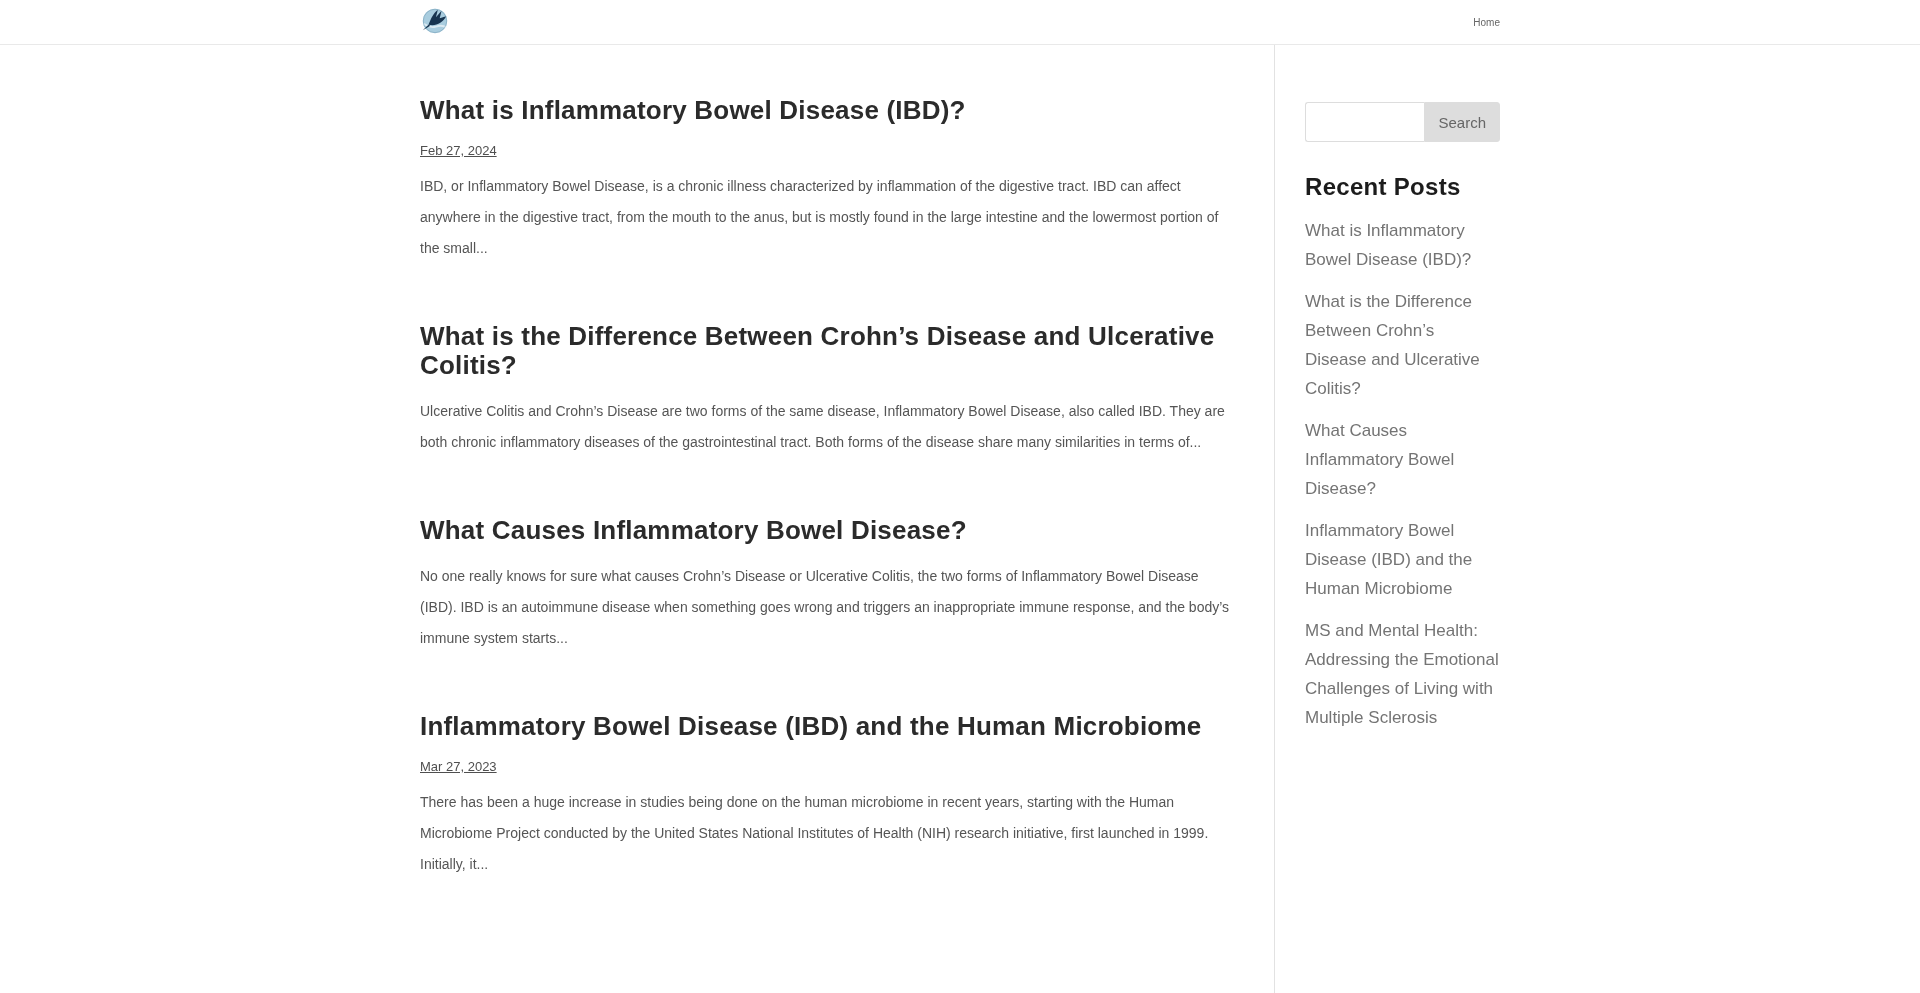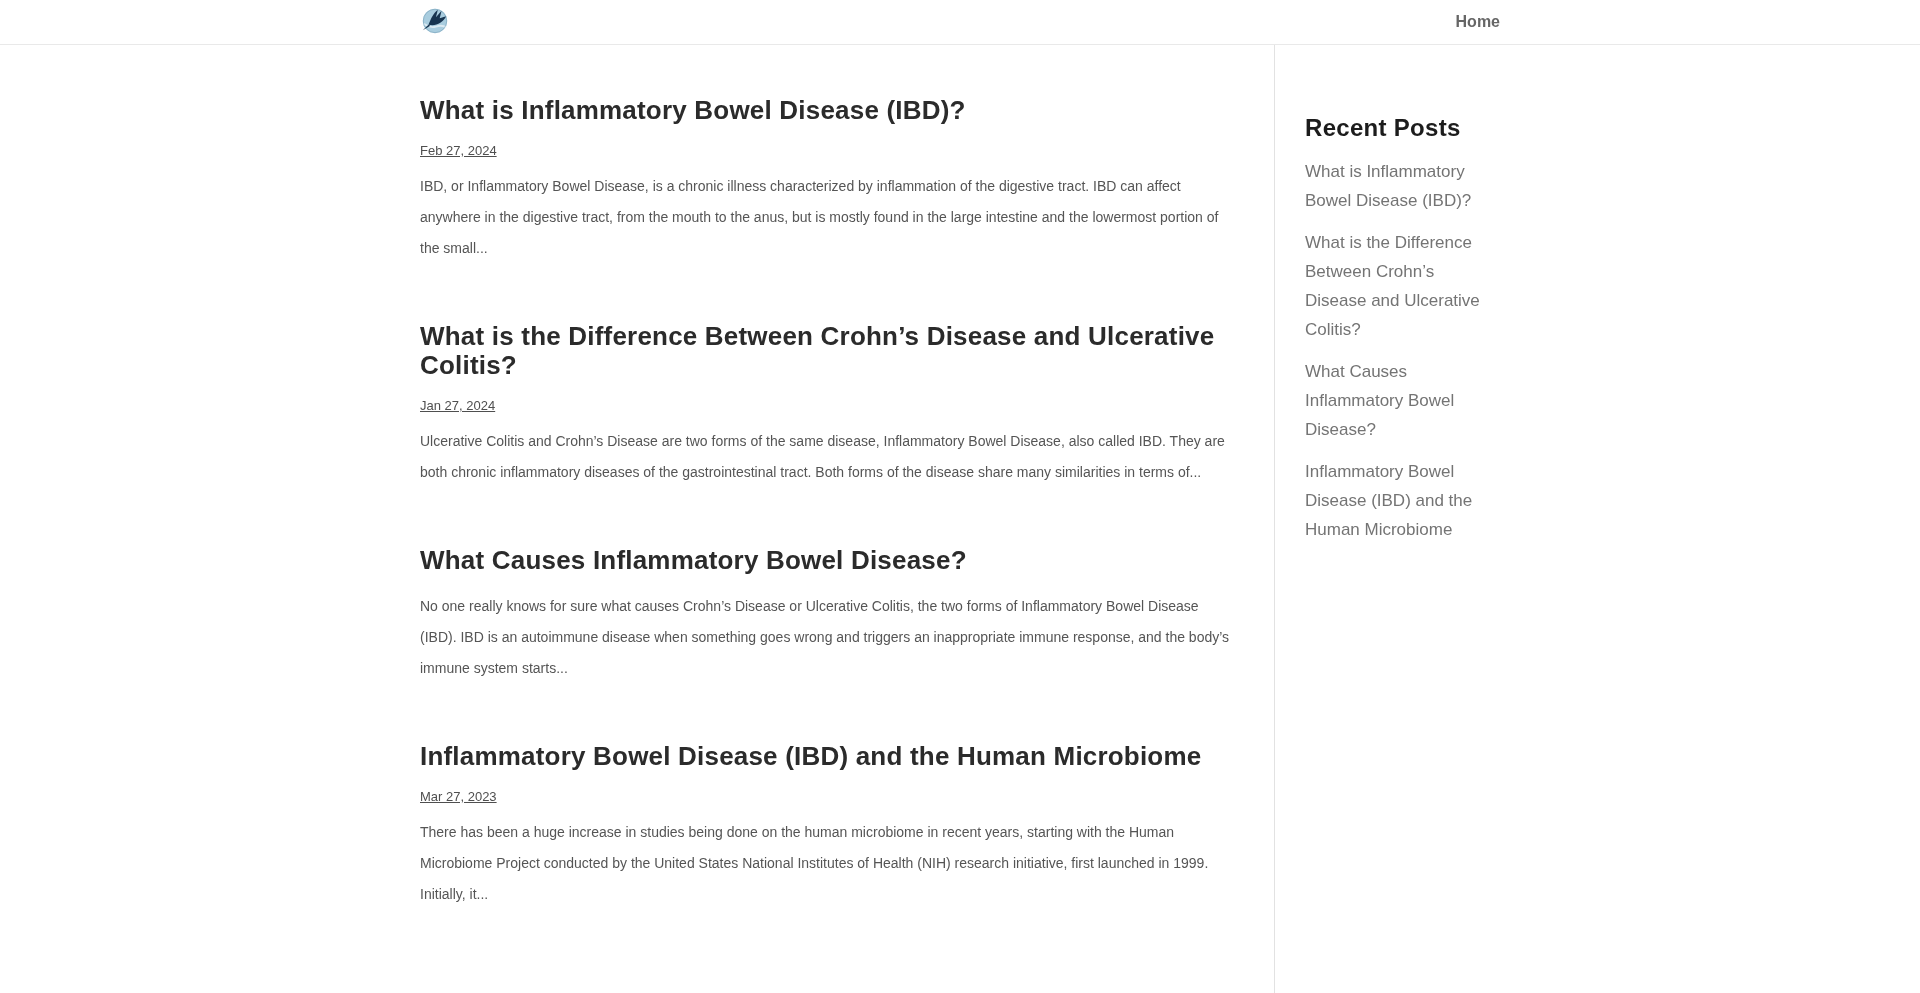--- a/index.html
+++ b/index.html
@@ -21,22 +21,22 @@
     width: 1080px;
     margin: 0 auto;
     height: 44px;
     display: flex;
     align-items: center;
     justify-content: space-between;
   }
   .logo-link { display: inline-flex; align-items: center; cursor: pointer; }
   .main-nav { display: flex; align-items: center; }
   .nav-link {
-    font-size: 16px;
-    font-weight: 700;
+    font-size: 10px;
+    font-weight: 400;
     color: #666;
     text-decoration: none;
     cursor: pointer;
   }
   
   .layout {
     width: 1080px;
     margin: 0 auto;
     display: flex;
     align-items: stretch;
@@ -147,52 +147,58 @@
   <main class="main-col">
 
     <article class="post">
       <h2 class="post-title">What is Inflammatory Bowel Disease (IBD)?</h2>
       <p class="post-meta">Feb 27, 2024</p>
       <p class="post-excerpt">IBD, or Inflammatory Bowel Disease, is a chronic illness characterized by inflammation of the digestive tract. IBD can affect anywhere in the digestive tract, from the mouth to the anus, but is mostly found in the large intestine and the lowermost portion of the small...</p>
     </article>
 
     <article class="post">
       <h2 class="post-title">What is the Difference Between Crohn’s Disease and Ulcerative Colitis?</h2>
-      <p class="post-meta">Jan 27, 2024</p>
       <p class="post-excerpt">Ulcerative Colitis and Crohn’s Disease are two forms of the same disease, Inflammatory Bowel Disease, also called IBD. They are both chronic inflammatory diseases of the gastrointestinal tract.  Both forms of the disease share many similarities in terms of...</p>
     </article>
 
     <article class="post">
       <h2 class="post-title">What Causes Inflammatory Bowel Disease?</h2>
       <p class="post-excerpt">No one really knows for sure what causes Crohn’s Disease or Ulcerative Colitis, the two forms of Inflammatory Bowel Disease (IBD). IBD is an autoimmune disease when something goes wrong and triggers an inappropriate immune response, and the body’s immune system starts...</p>
     </article>
 
     <article class="post">
       <h2 class="post-title">Inflammatory Bowel Disease (IBD) and the Human Microbiome</h2>
       <p class="post-meta">Mar 27, 2023</p>
       <p class="post-excerpt">There has been a huge increase in studies being done on the human microbiome in recent years, starting with the Human Microbiome Project conducted by the United States National Institutes of Health (NIH) research initiative, first launched in 1999. Initially, it...</p>
     </article>
 
   </main>
 
   <aside class="sidebar">
 
+    <form class="search-form">
+      <input type="text" class="search-input" placeholder="" style="">
+      <button type="submit" class="search-button">Search</button>
+    </form>
 
     <h3 class="widget-title">Recent Posts</h3>
 
     <ul class="recent-posts-list">
       <li class="recent-post-item">
         <a class="recent-post-link">What is Inflammatory Bowel Disease (IBD)?</a>
       </li>
       <li class="recent-post-item">
         <a class="recent-post-link">What is the Difference Between Crohn’s Disease and Ulcerative Colitis?</a>
       </li>
       <li class="recent-post-item">
         <a class="recent-post-link">What Causes Inflammatory Bowel Disease?</a>
       </li>
       <li class="recent-post-item">
         <a class="recent-post-link">Inflammatory Bowel Disease (IBD) and the Human Microbiome</a>
       </li>
+      <li class="recent-post-item">
+        <a class="recent-post-link">MS and Mental Health: Addressing the Emotional Challenges of Living with Multiple Sclerosis</a>
+      </li>
     </ul>
 
   </aside>
 
 </div>
 
 </body></html>

